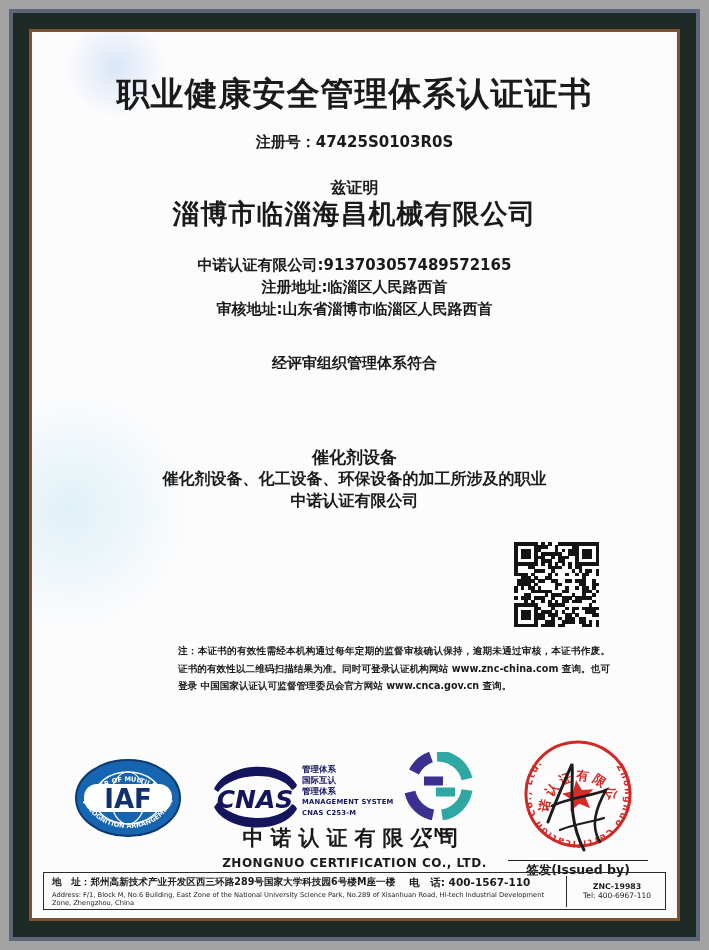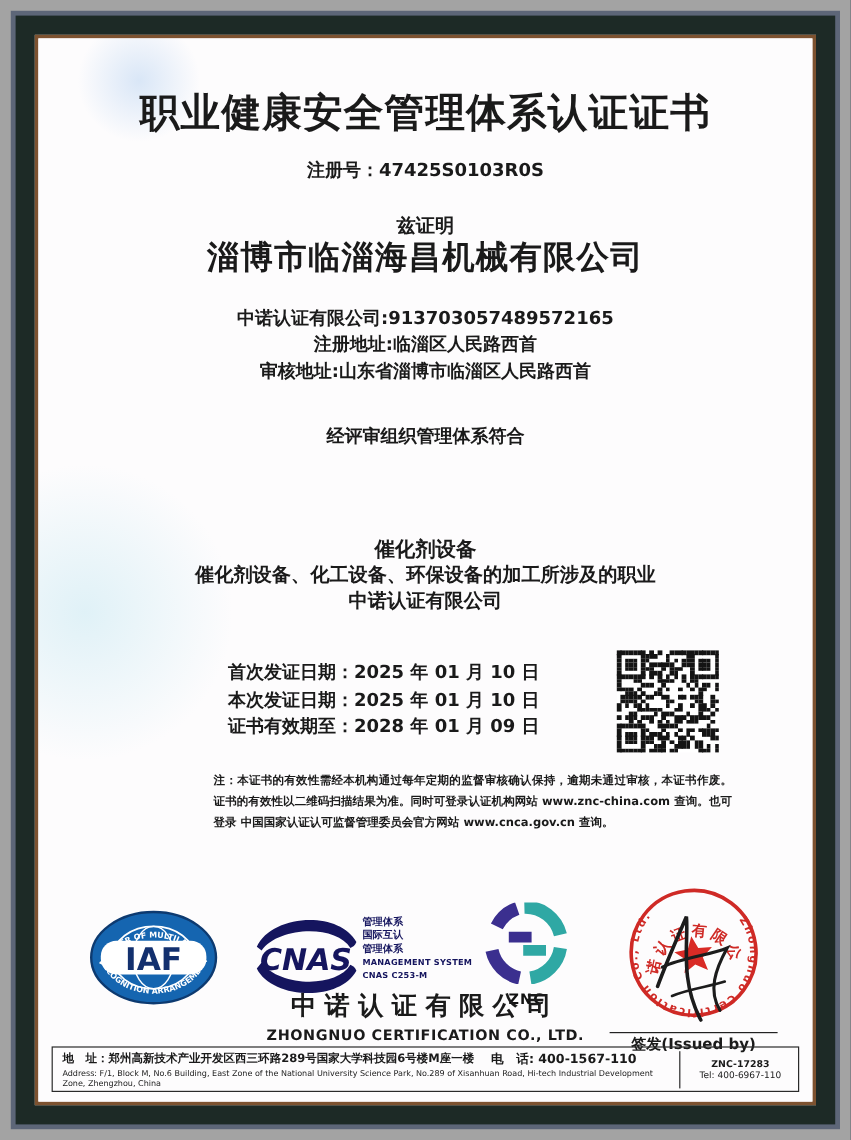--- a/index.html
+++ b/index.html
@@ -97,25 +97,20 @@
       </div>
 
       <div class="abs ctr b conform">经评审组织管理体系符合</div>
 
       <div class="abs ctr b scopetitle">催化剂设备</div>
       <div class="abs ctr b scope">
         <div>催化剂设备、化工设备、环保设备的加工所涉及的职业</div>
         <div>中诺认证有限公司</div>
       </div>
 
-      <div class="abs b dates">
-        <div><span class="lbl">首次发证日期：</span><span>2025 年 01 月 10 日</span></div>
-        <div><span class="lbl">本次发证日期：</span><span>2025 年 01 月 10 日</span></div>
-        <div><span class="lbl">证书有效期至：</span><span>2028 年 01 月 09 日</span></div>
-      </div>
 
       <div id="qr">
               <i style="left:0.0px;top:0.0px"></i>
               <i style="left:3.4px;top:0.0px"></i>
               <i style="left:6.8px;top:0.0px"></i>
               <i style="left:10.2px;top:0.0px"></i>
               <i style="left:13.6px;top:0.0px"></i>
               <i style="left:17.0px;top:0.0px"></i>
               <i style="left:20.4px;top:0.0px"></i>
               <i style="left:27.2px;top:0.0px"></i>
@@ -532,21 +527,21 @@
       <div class="abs footer">
         <div class="fl">
           <div class="row1">
             <span>地　址：</span>
             <span>郑州高新技术产业开发区西三环路289号国家大学科技园6号楼M座一楼</span>
             <span class="cnphone">电　话: 400-1567-110</span>
           </div>
           <div class="row2">Address: F/1, Block M, No.6 Building, East Zone of the National University Science Park, No.289 of Xisanhuan Road, Hi-tech Industrial Development Zone, Zhengzhou, China</div>
         </div>
         <div class="fr">
-          <div class="code">ZNC-17283</div>
+          <div class="code">ZNC-19983</div>
           <div>Tel: 400-6967-110</div>
         </div>
       </div>
 
     </div>
    </div>
   </div>
  </div>
 </div>
 

